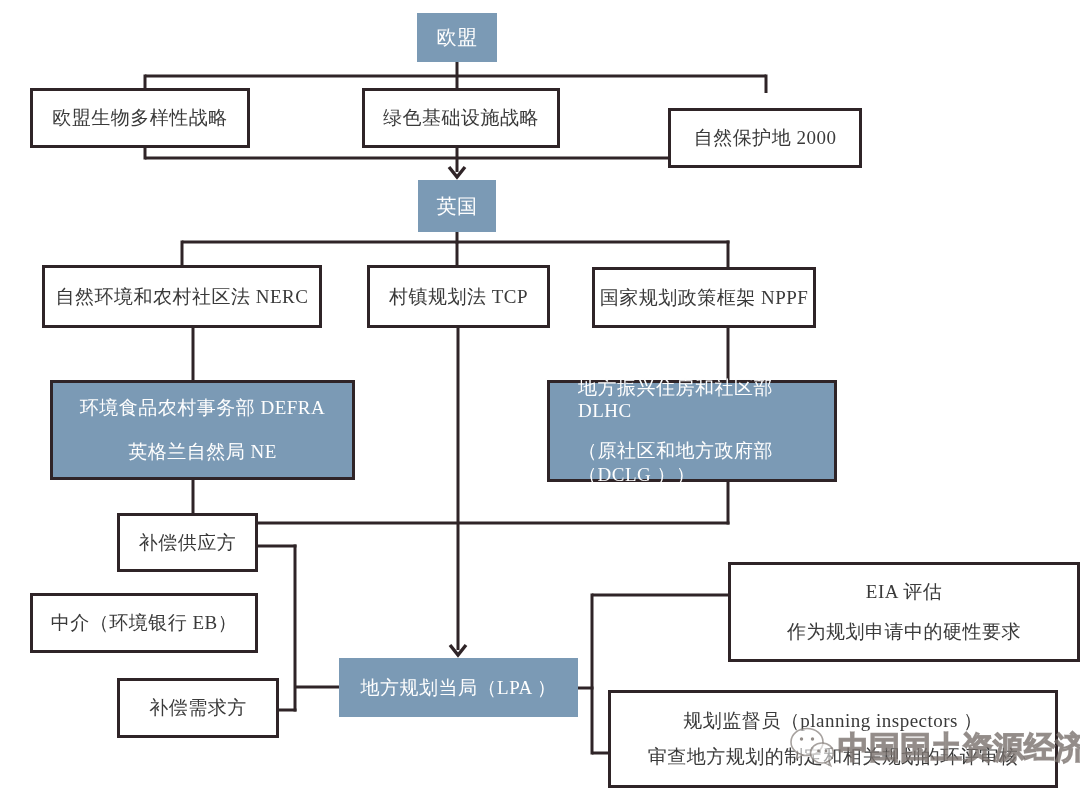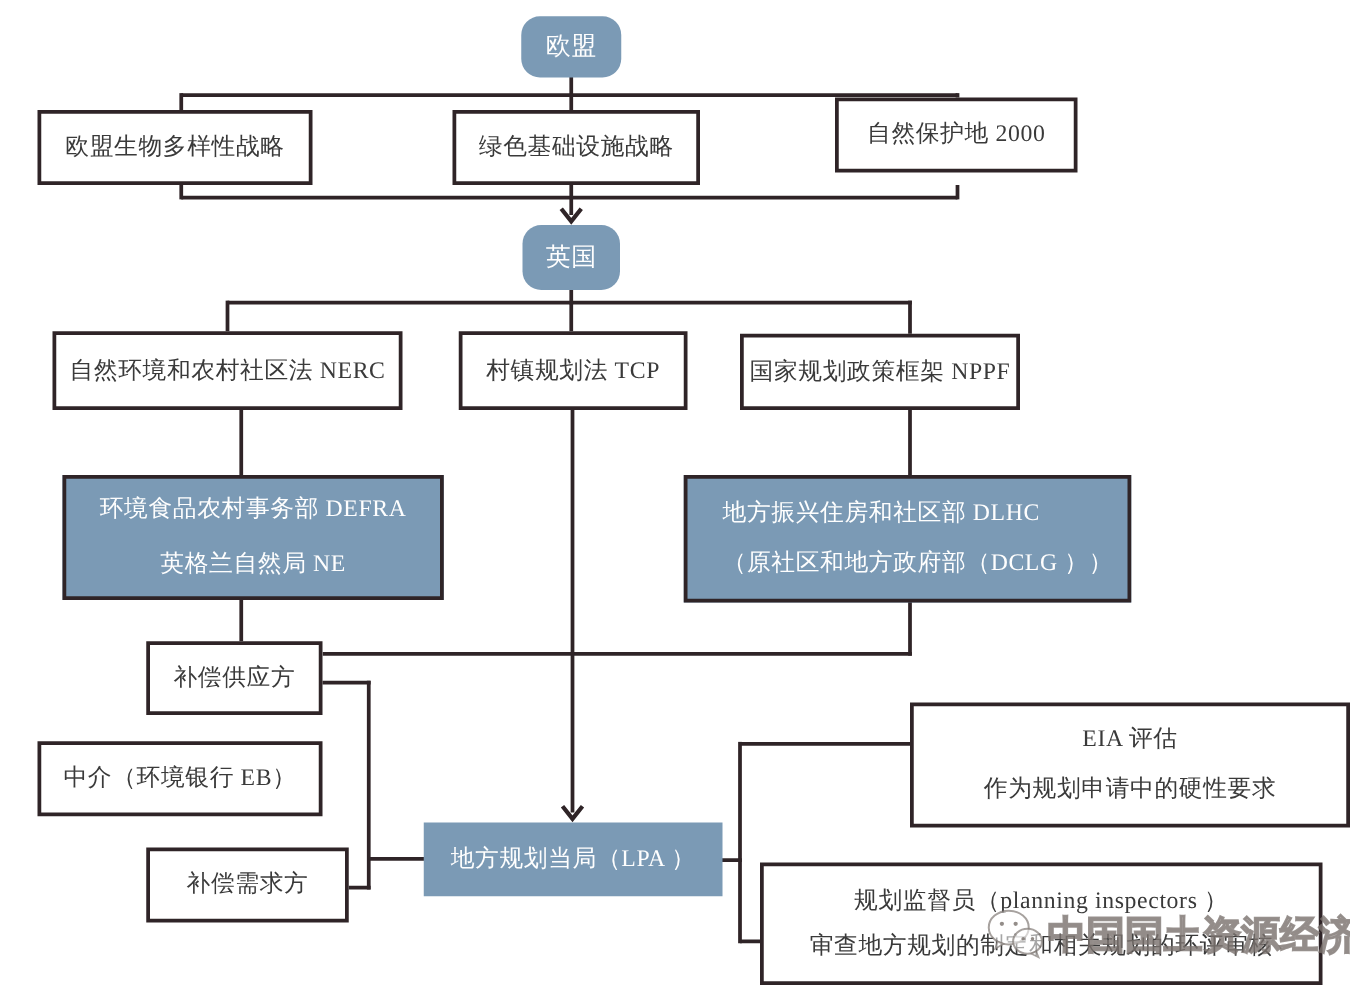--- a/index.html
+++ b/index.html
@@ -16,21 +16,21 @@
   #wires{position:absolute;left:0;top:0;z-index:0;}
   .node{
     position:absolute;box-sizing:border-box;z-index:1;
     display:flex;align-items:center;justify-content:center;flex-direction:column;
     font-size:19px;line-height:1.25;color:var(--text-dark);text-align:center;
     letter-spacing:0.5px;
   }
   .white{background:#ffffff;border:3px solid var(--line);}
   .blue{background:var(--blue);color:var(--text-light);}
   .blue-bordered{background:var(--blue);border:3px solid var(--line);color:var(--text-light);}
-  .big{font-size:20px;border-radius:15px;}
+  .big{font-size:20px;}
   .gap18{gap:20px;text-align:right;}
   .gap14{gap:16px;}
   .gap10{gap:12px;}
   .left-align{align-items:flex-start;text-align:left;padding-left:28px;padding-right:8px;}
   
   #watermark{
     position:absolute;z-index:5;pointer-events:none;
     display:flex;align-items:center;
   }
   #wm-text{
@@ -95,21 +95,21 @@
   <div class="node blue big" style="left:417px;top:13px;width:80px;height:49px;">
     <span>欧盟</span>
   </div>
 
   <div class="node white" style="left:30px;top:88px;width:220px;height:60px;">
     <span>欧盟生物多样性战略</span>
   </div>
   <div class="node white" style="left:362px;top:88px;width:198px;height:60px;">
     <span>绿色基础设施战略</span>
   </div>
-  <div class="node white" style="left:668px;top:78px;width:194px;height:60px;">
+  <div class="node white" style="left:668px;top:108px;width:194px;height:60px;">
     <span>自然保护地 2000</span>
   </div>
 
   <div class="node blue big" style="left:418px;top:180px;width:78px;height:52px;">
     <span>英国</span>
   </div>
 
   <div class="node white" style="left:42px;top:265px;width:280px;height:63px;">
     <span>自然环境和农村社区法 NERC</span>
   </div>
@@ -117,21 +117,21 @@
     <span>村镇规划法 TCP</span>
   </div>
   <div class="node white" style="left:592px;top:267px;width:224px;height:61px;text-align:center;">
     <span>国家规划政策框架 NPPF</span>
   </div>
 
   <div class="node blue-bordered gap18" style="left:50px;top:380px;width:305px;height:100px;">
     <span>环境食品农村事务部 DEFRA</span>
     <span>英格兰自然局 NE</span>
   </div>
-  <div class="node blue-bordered gap14 left-align" style="left:547px;top:380px;width:358px;height:102px;">
+  <div class="node blue-bordered gap14 left-align" style="left:547px;top:380px;width:290px;height:102px;">
     <span>地方振兴住房和社区部 DLHC</span>
     <span>（原社区和地方政府部（DCLG ））</span>
   </div>
 
   <div class="node white" style="left:117px;top:513px;width:141px;height:59px;">
     <span>补偿供应方</span>
   </div>
   <div class="node white" style="left:30px;top:593px;width:228px;height:60px;">
     <span>中介（环境银行 EB）</span>
   </div>

